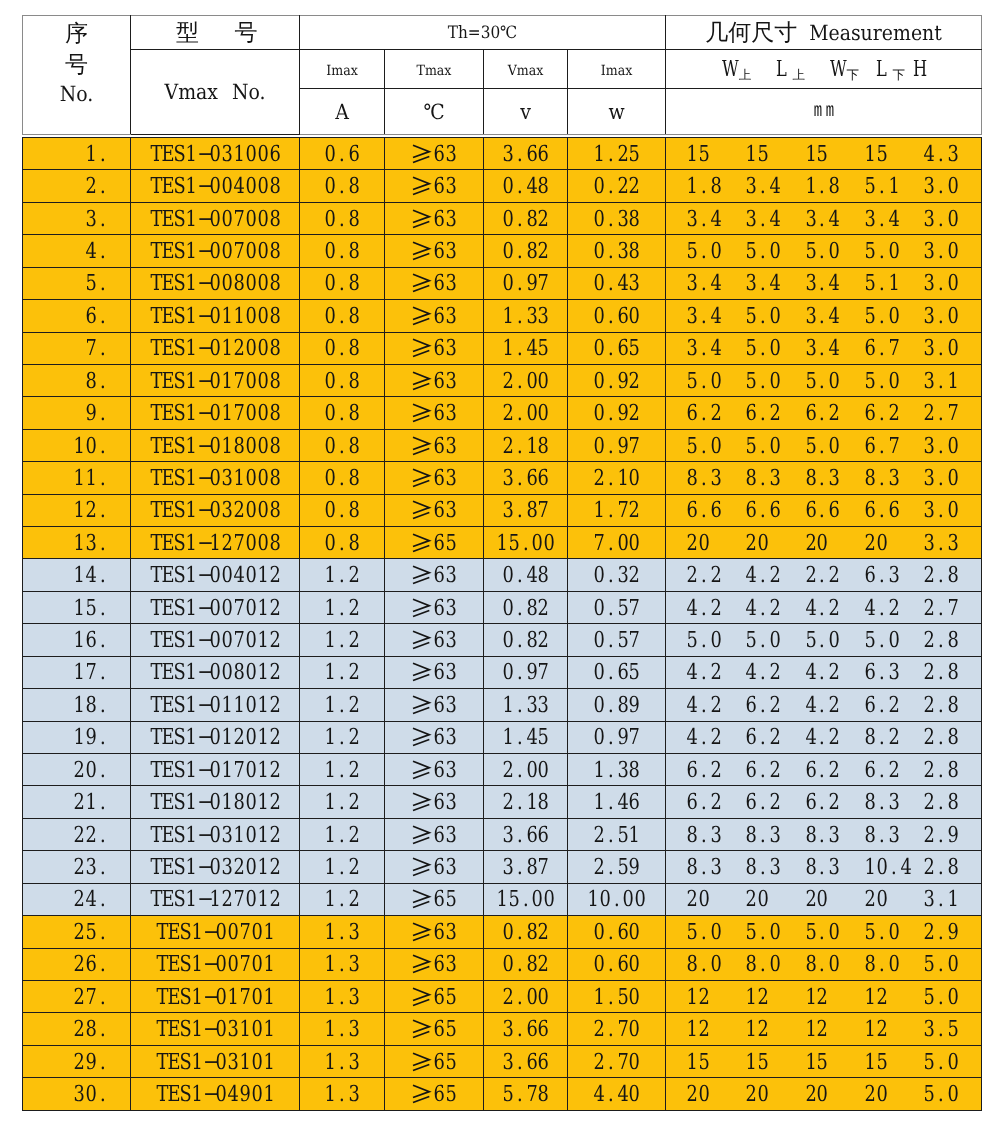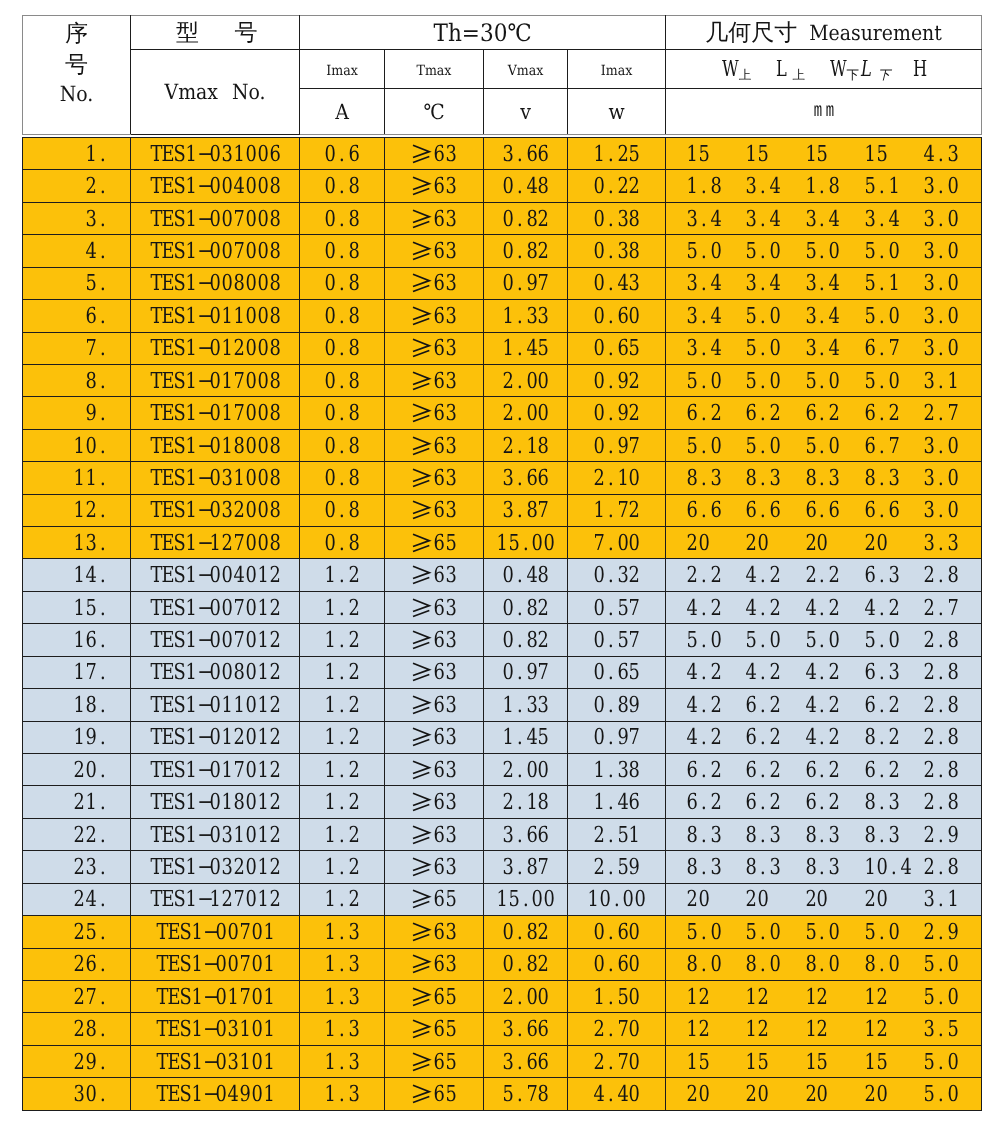--- a/index.html
+++ b/index.html
@@ -38,34 +38,34 @@
   .cjk { font-stretch:normal; }
   .prop { display:inline-block; }
   table.spec td.nocell { vertical-align:top; padding-top:3px; }
   .nocell .l { display:block; line-height:31px; }
   .nocell .cjk { font-size:23px; }
   .nocell .lat { font-size:21px; position:relative; top:-2px; }
 
   .modelcn  { font-size:23px; }
   .modelcn .ch { width:19.5px; }
   .modelen  { font-size:21px; word-spacing:8px; }
-  .thlab    { font-size:24px; }
+  .thlab    { font-size:17px; }
   .sublab   { font-size:14px; }
   .unitlab  { font-size:21px; }
   .mmlab    { font-size:20px;font-family:Liberation Mono, monospace; }
   .mtitle   { font-size:23px;text-align:right; }
   .mtitle .en { font-size:21px; margin-left:12px; }
   #meas-subcols { display:block; position:relative; height:24px; }
   .msub     { position:absolute; top:0; font-size:22px; white-space:nowrap; }
   .msub > b { font-weight:normal; display:inline-block; width:16.6px; text-align:left; transform:scaleX(0.82); transform-origin:left center; }
   .msub sub { font-size:0.57em; vertical-align:-0.26em; }
   .msub:nth-child(1) { left:56.2px; }
   .msub:nth-child(2) { left:109.8px; }
   .msub:nth-child(3) { left:163.9px; }
-  .msub:nth-child(4) { left:195px;font-style:italic; }
+  .msub:nth-child(4) { left:210px; }
   .msub:nth-child(5) { left:246.6px; }
 
   
   tbody tr { height:32.4333px; }
   .cell { font-size:22px; line-height:30px; }
   tbody .ch { position:relative; top:1px; }
   table.spec td.c-no   { text-align:right; padding-right:21px; }
   table.spec td.c-meas { text-align:left; }
   .meas { display:block; margin-left:20px; }
   .meas > span { display:inline-block; width:59.3px; text-align:left; }

